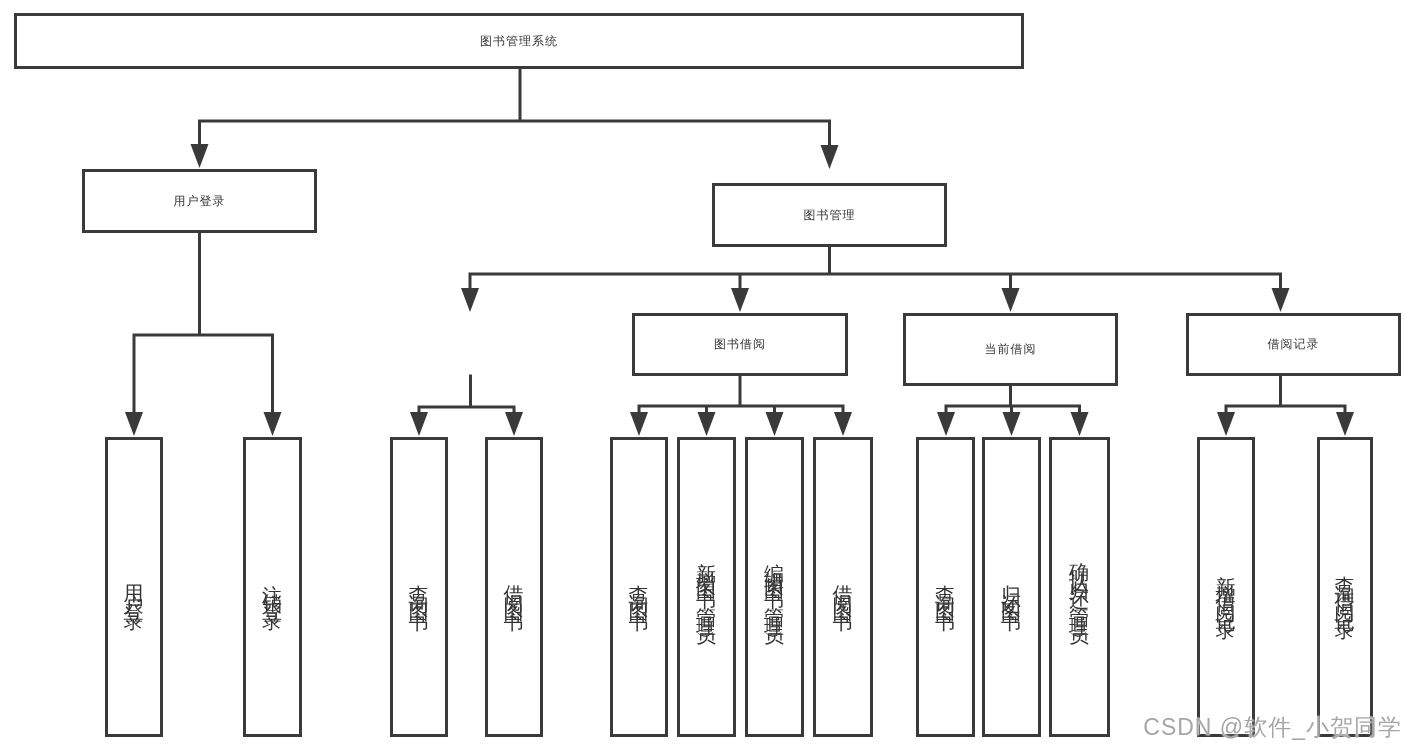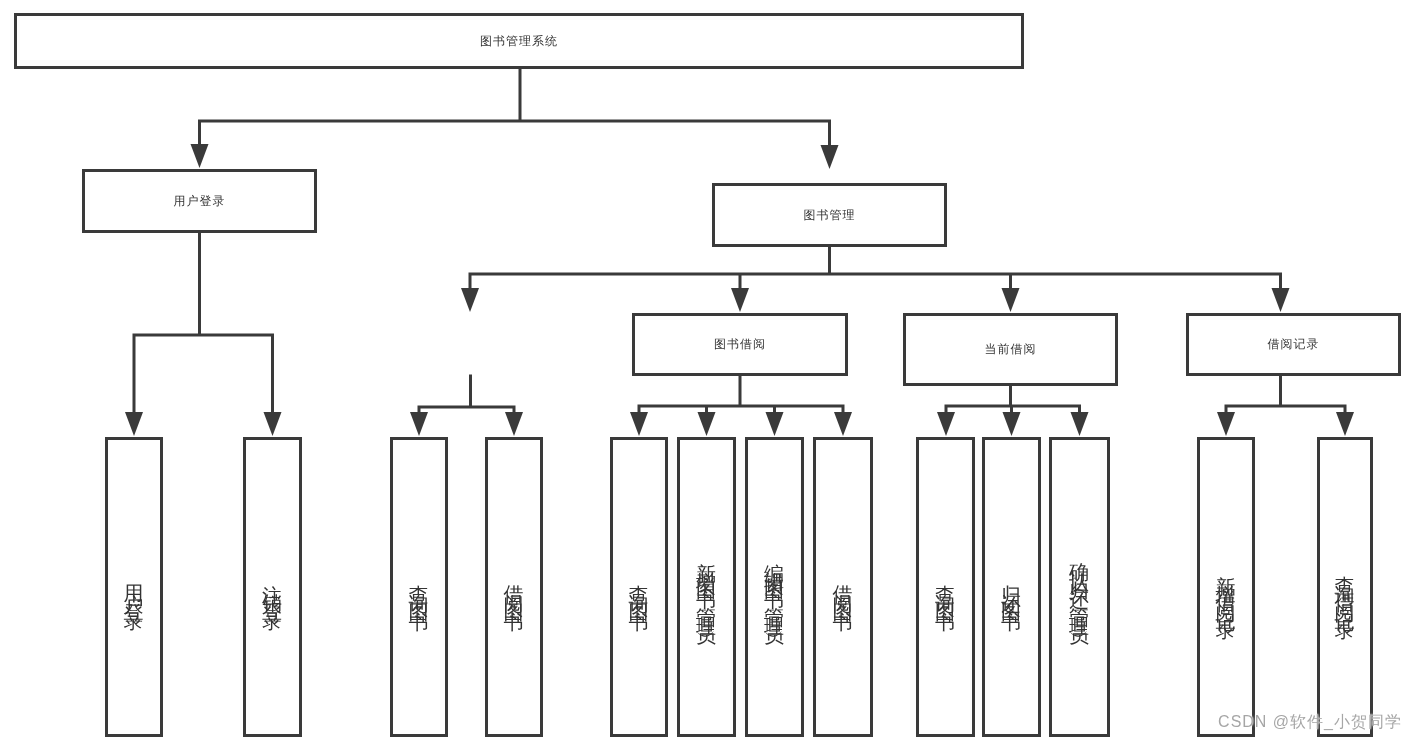--- a/index.html
+++ b/index.html
@@ -37,21 +37,21 @@
     text-orientation: mixed;
     font-size: 20px;
     letter-spacing: 9px;
     line-height: 1;
     color: #333333;
   }
   .watermark {
     position: absolute;
     right: 3px;
     top: 712px;
-    font-size: 16px;
+    font-size: 23px;
     color: #a6a6a6;
     letter-spacing: 1px;
     white-space: nowrap;
     text-shadow: 0 0 2px #ffffff, 0 0 2px #ffffff;
   }
 </style>
 </head>
 <body>
 
 <div class="canvas">

